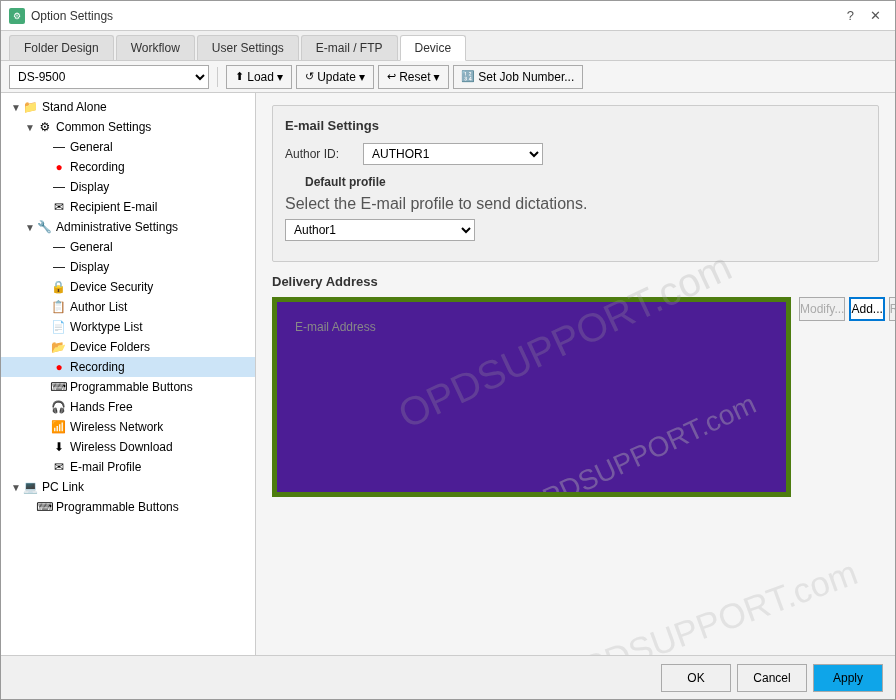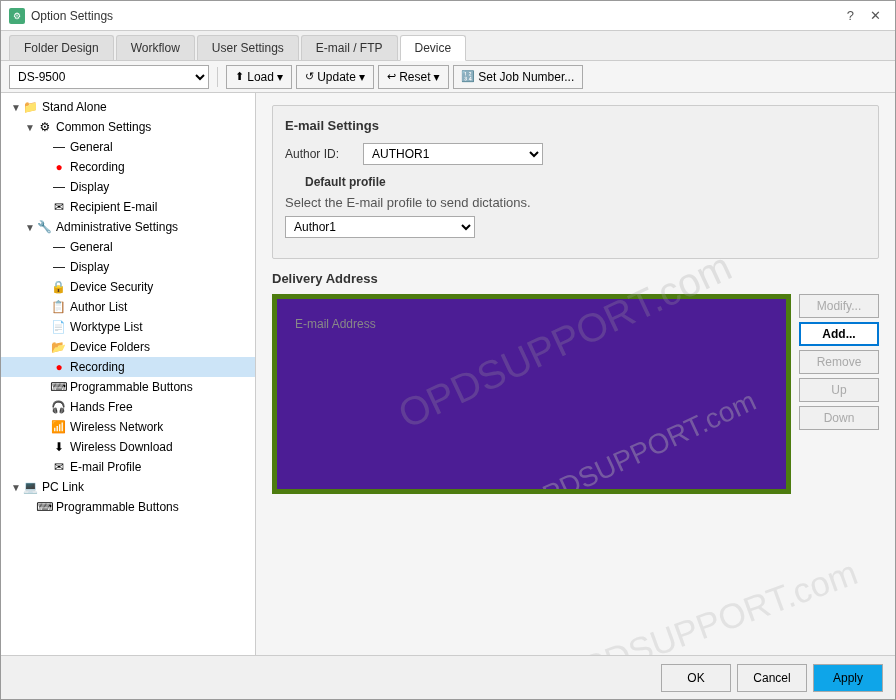--- a/index.html
+++ b/index.html
@@ -38,33 +38,33 @@
     .section-title { font-size: 13px; font-weight: 600; color: #333; margin-bottom: 10px; }
     
     .form-group { margin-bottom: 10px; display: flex; align-items: center; gap: 8px; }
     .form-label { font-size: 12px; color: #333; min-width: 70px; }
     .form-select { height: 22px; border: 1px solid #aaa; padding: 0 4px; background: white; font-size: 12px; min-width: 180px; }
     
     .email-settings-box { background: #f0f0f0; border: 1px solid #ccc; padding: 12px; border-radius: 2px; }
     
     .default-profile-section { margin-top: 8px; margin-bottom: 8px; }
     .default-profile-label { font-size: 12px; font-weight: 600; margin-bottom: 6px; color: #333; padding-left: 20px; }
-    .profile-desc { font-size: 13px; color: #555; margin-bottom: 6px; }
+    .profile-desc { font-size: 16px; color: #555; margin-bottom: 6px; }
     
     .delivery-section { margin-top: 12px; }
     .delivery-label { font-size: 13px; font-weight: 600; margin-bottom: 8px; color: #333; }
     
     .delivery-content { display: flex; gap: 8px; }
     .email-list-box { flex: 1; border: 5px solid #4d7c0f; background: #4c1d95; min-height: 200px; padding: 18px; font-size: 12px; color: #888; position: relative; overflow: hidden; }
     .email-list-box .watermark { position: absolute; bottom: 20px; right: 20px; font-size: 28px; color: rgba(180,180,180,0.4); transform: rotate(-25deg); white-space: nowrap; pointer-events: none; }
     
-    .delivery-buttons { display: flex; flex-direction: column; gap: 4px; width: 80px; }
+    .delivery-buttons { display: flex; gap: 4px; width: 80px; }
     .action-btn { height: 24px; border: 1px solid #aaa; background: #f0f0f0; cursor: pointer; font-size: 12px; text-align: center; }
     .action-btn:disabled { color: #aaa; cursor: default; }
-    .action-btn.primary { background: #fff; border: 2px solid #0078d4; font-weight: 700; color: #000; }
+    .action-btn.primary { background: #fff; border: 2px solid #0078d4; font-weight: 400; color: #000; }
     
     .footer { background: #f0f0f0; border-top: 1px solid #ccc; display: flex; justify-content: flex-end; align-items: flex-start; padding: 8px 12px; gap: 6px; height: 44px; }
     .footer-btn { height: 28px; min-width: 70px; border: 1px solid #aaa; background: #f0f0f0; cursor: pointer; font-size: 12px; }
     .footer-btn.apply { background: #0ea5e9; }
   </style>
 </head>
 <body>
 
 <div class="window">
 

